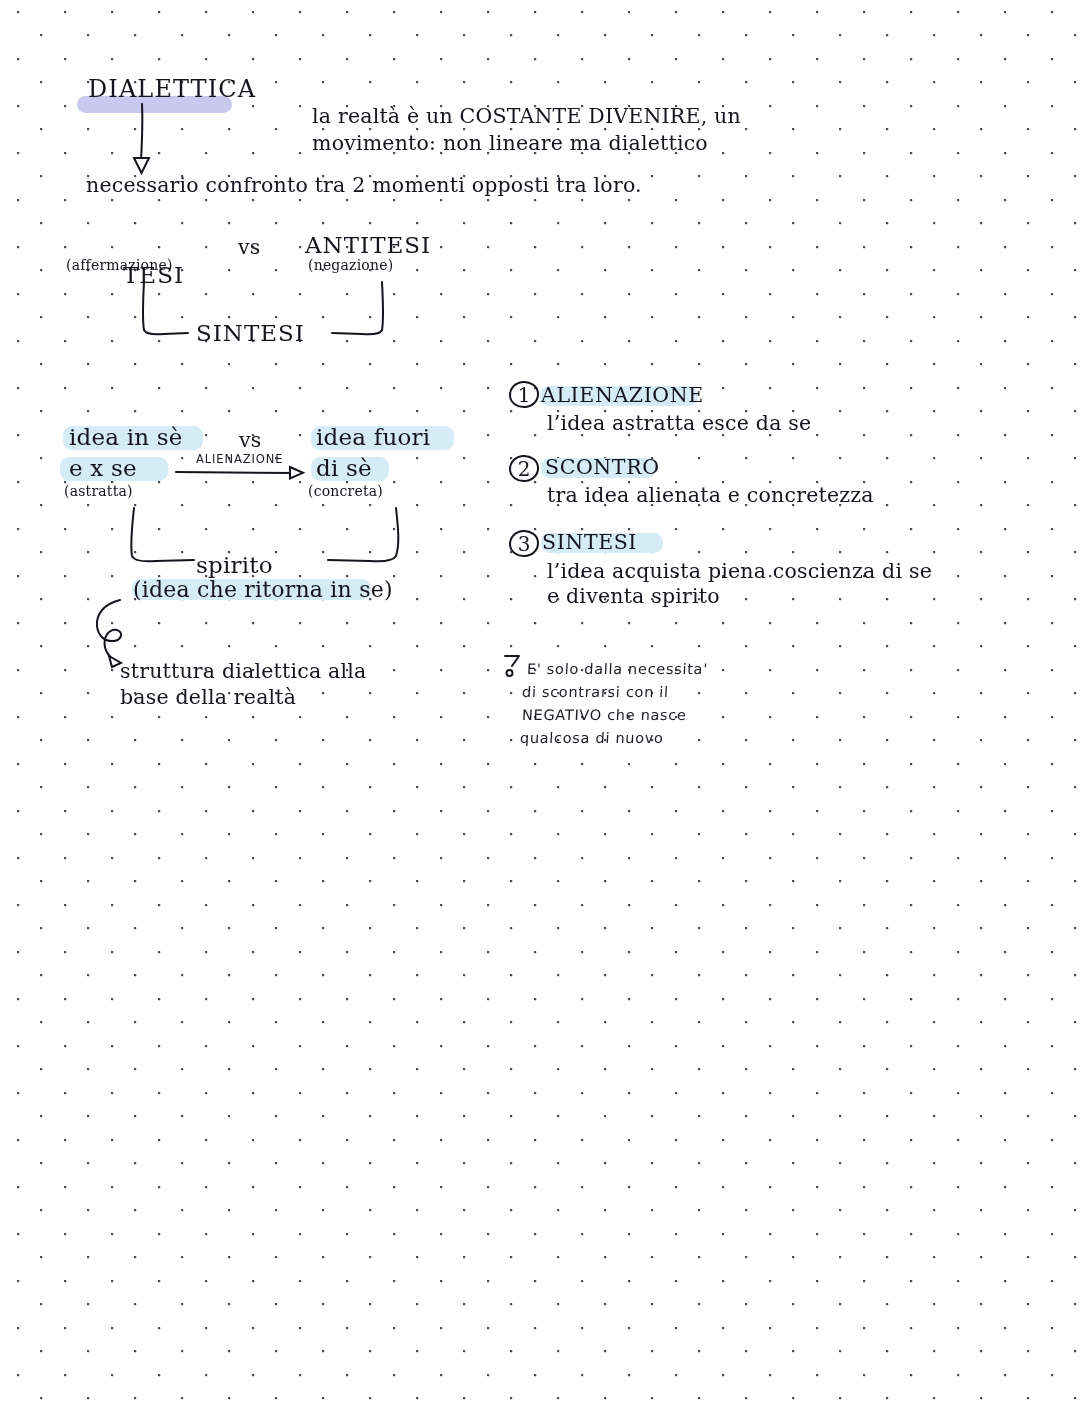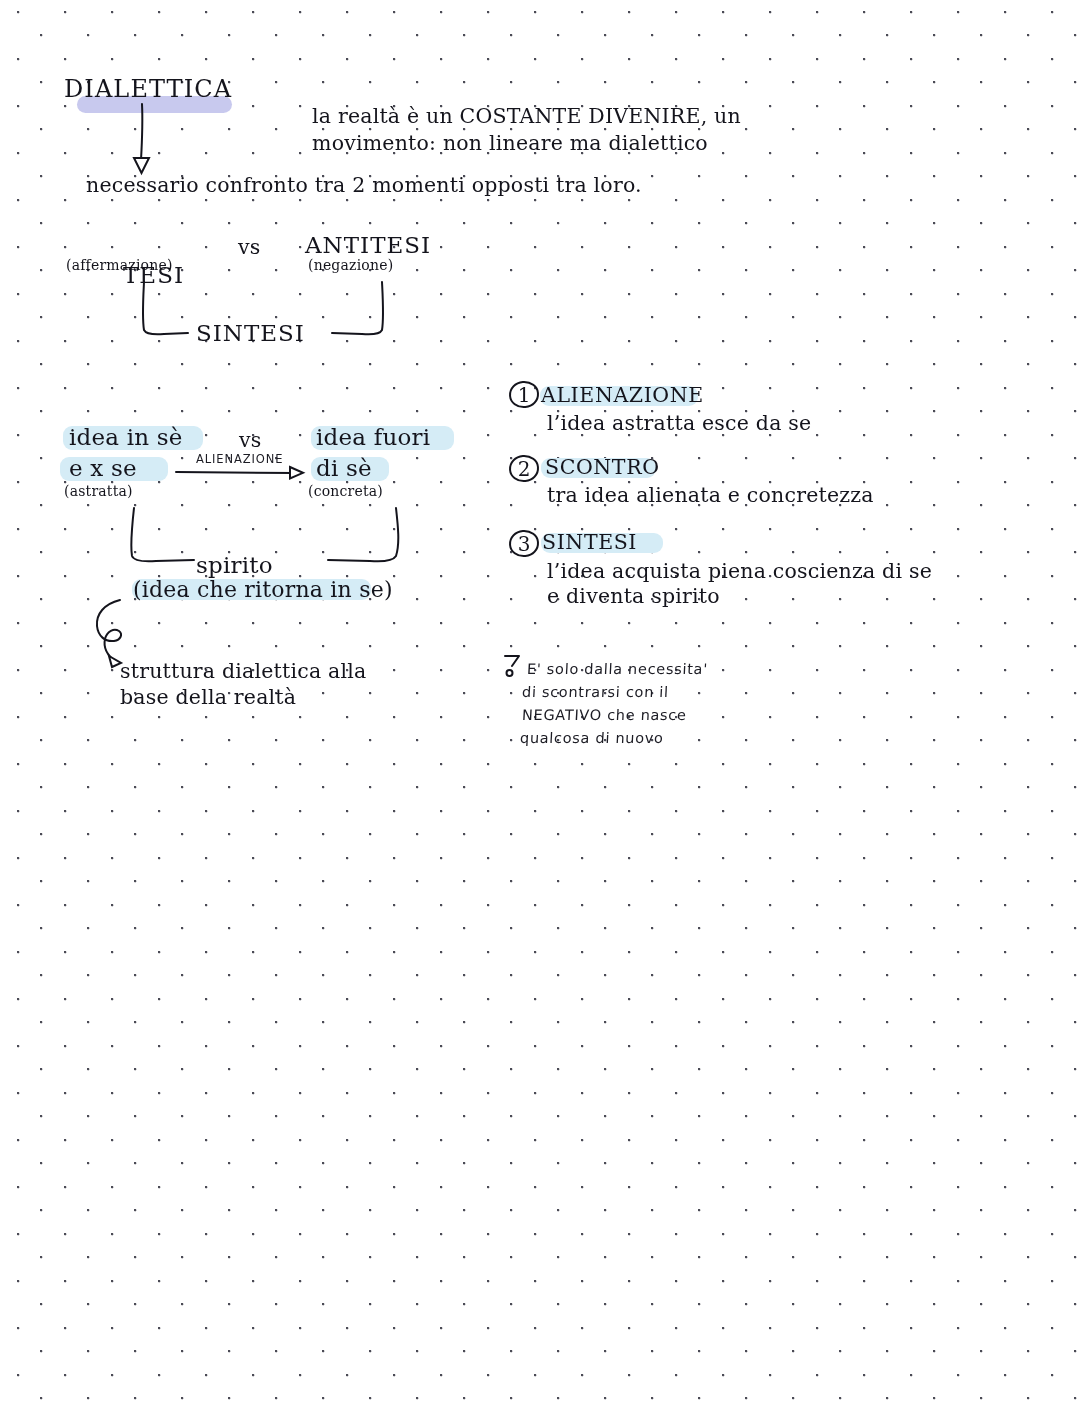--- a/index.html
+++ b/index.html
@@ -107,21 +107,21 @@
   <div class="hl hl-blue" style="left:63px; top:426px; width:140px; height:24px;"></div>
   <div class="hl hl-blue" style="left:60px; top:457px; width:108px; height:24px;"></div>
   <div class="hl hl-blue" style="left:311px; top:426px; width:143px; height:24px;"></div>
   <div class="hl hl-blue" style="left:311px; top:457px; width:78px; height:24px;"></div>
   <div class="hl hl-blue" style="left:132px; top:579px; width:239px; height:21px;"></div>
 
   <div class="hl hl-blue" style="left:540px; top:386px; width:158px; height:20px;"></div>
   <div class="hl hl-blue" style="left:541px; top:458px; width:115px; height:20px;"></div>
   <div class="hl hl-blue" style="left:541px; top:533px; width:122px; height:20px;"></div>
 
-  <div class="t serif big" style="left:64px; top:76px; font-size:24px; letter-spacing:1.1px;">DIALETTICA</div>
+  <div class="t serif big" style="left:88px; top:76px; font-size:24px; letter-spacing:1.1px;">DIALETTICA</div>
 
   <svg class="ink" style="left:128px; top:102px;" width="40" height="76" viewBox="0 0 40 76">
     <path d="M14,2 C15,22 14,40 13,58"></path>
     <polygon class="fillhead" points="6,56 21,56 13.5,71"></polygon>
   </svg>
 
   <div class="t serif mid" style="left:312px; top:132px;">movimento: non lineare ma dialettico</div>
   <div class="t serif mid" style="left:312px; top:105px;">la realtà è un COSTANTE DIVENIRE, un</div>
 
   <div class="t serif mid" style="left:86px; top:174px;">necessario confronto tra 2 momenti opposti tra loro.</div>

